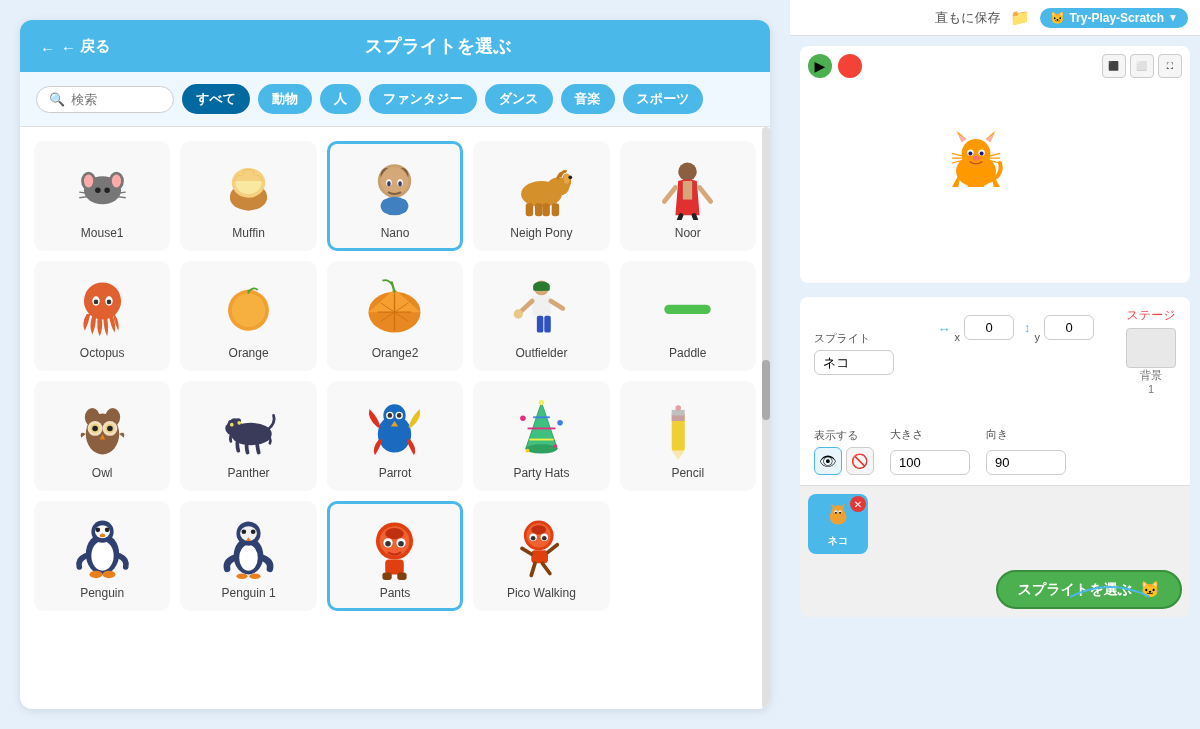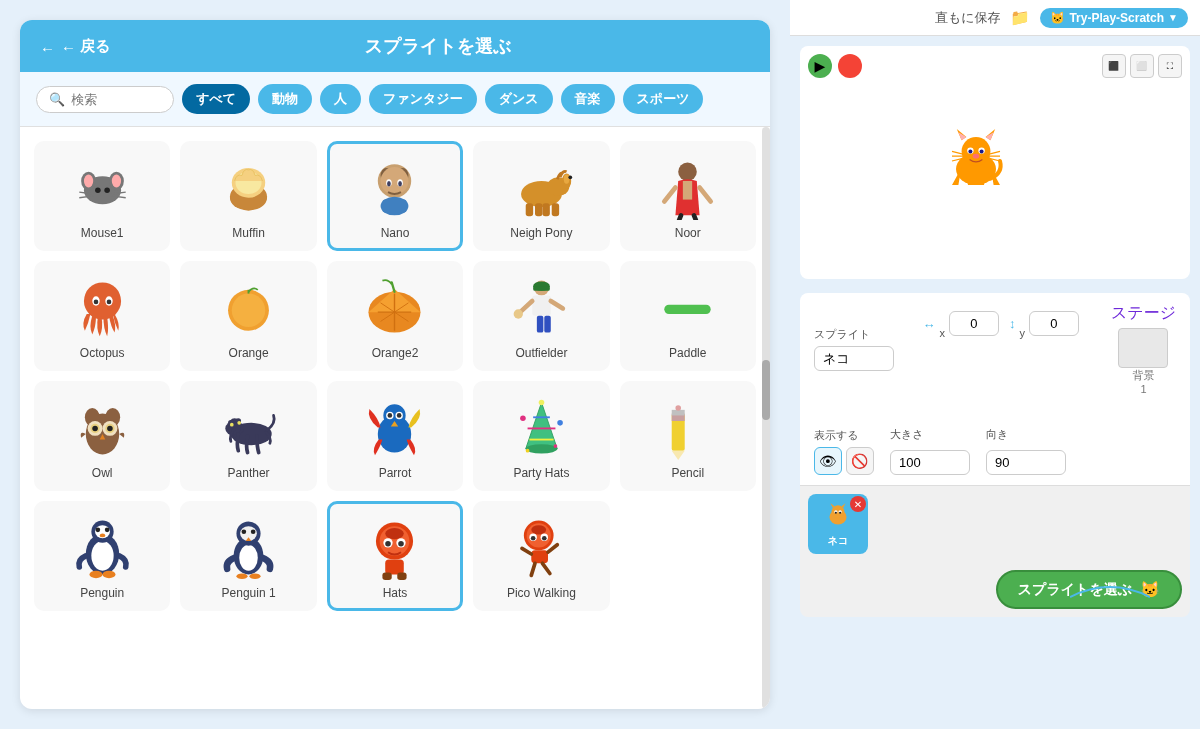--- a/index.html
+++ b/index.html
@@ -726,21 +726,21 @@
               <circle cx="28" cy="30" r="5" fill="white"></circle>
               <circle cx="42" cy="30" r="5" fill="white"></circle>
               <circle cx="28" cy="31" r="3" fill="#333"></circle>
               <circle cx="42" cy="31" r="3" fill="#333"></circle>
               <path d="M28 40 Q35 45 42 40" stroke="#c03010" stroke-width="2" fill="none"></path>
               <rect x="25" y="48" width="20" height="16" rx="4" fill="#e04010"></rect>
               <rect x="22" y="62" width="10" height="8" rx="3" fill="#804010"></rect>
               <rect x="38" y="62" width="10" height="8" rx="3" fill="#804010"></rect>
             </svg>
           </div>
-          <span class="sprite-label">Hats</span>
+          <span class="sprite-label">Pants</span>
         </div>
 
         <div class="sprite-card">
           <div class="sprite-img">
             <svg viewBox="0 0 70 70" width="65" height="65">
               <circle cx="32" cy="22" r="16" fill="#e04010"></circle>
               <circle cx="32" cy="22" r="13" fill="#f06030"></circle>
               <ellipse cx="32" cy="16" rx="8" ry="5" fill="#c03010"></ellipse>
               <circle cx="26" cy="24" r="4" fill="white"></circle>
               <circle cx="38" cy="24" r="4" fill="white"></circle>
@@ -828,21 +828,21 @@
           <input class="coord-val" type="text" value="0" style="">
         </div>
         <div style="display:flex;align-items:center;gap:4px;font-size:13px;color:#4ab8e8;">
           <span>↕</span>
           <span class="prop-label">y</span>
           <input class="coord-val" type="text" value="0" style="">
         </div>
       </div>
 
       <div style="display:flex;flex-direction:column;align-items:center;margin-left:12px;">
-        <span style="font-size:16px;color:#6d28d9;text-align:right;">ステージ</span>
+        <span style="font-size:12px;color:#ef4444;text-align:right;">ステージ</span>
         <div style="width:50px;height:40px;background:#e8e8e8;border-radius:4px;margin-top:4px;border:1px solid #ccc;"></div>
         <span style="font-size:11px;color:#777;">背景</span>
         <span style="font-size:11px;color:#777;">1</span>
       </div>
     </div>
     <div class="props-row2">
       <div class="visibility-section">
         <span class="prop-label">表示する</span>
         <div class="visibility-btns">
           <button class="vis-btn active">👁</button>

